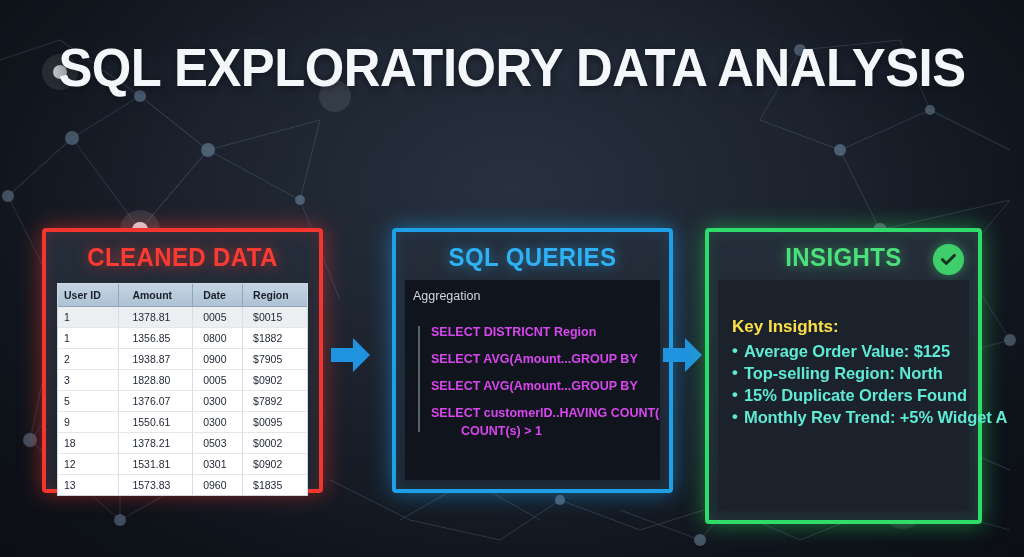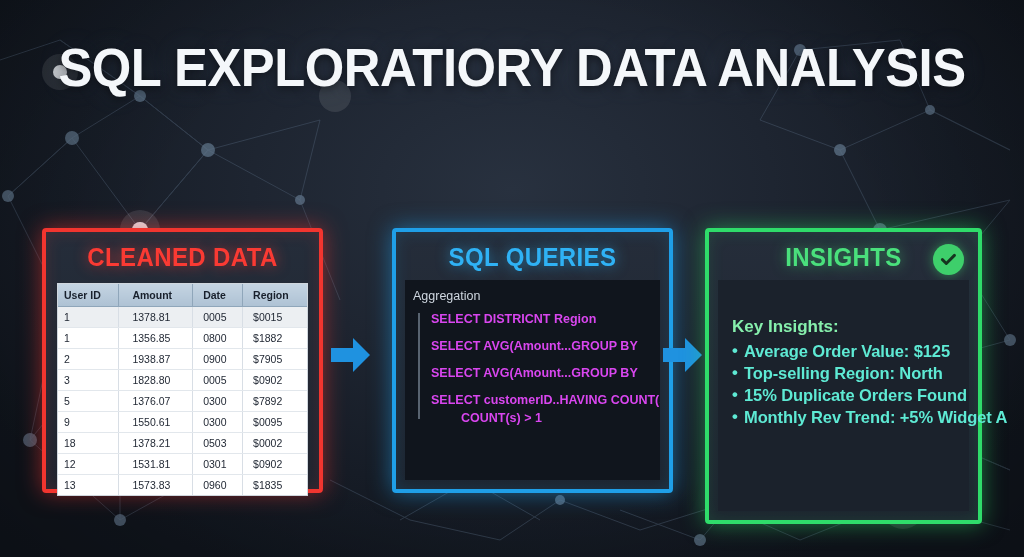--- a/index.html
+++ b/index.html
@@ -111,41 +111,41 @@
   td.c-date, th.c-date { padding-left:10px; }
   td.c-region, th.c-region { padding-left:10px; }
 
   
   #code-wrap {
     position:absolute; left:9px; right:9px; top:48px; bottom:9px;
     background:#10151d;
     padding:9px 10px 0 8px;
     overflow:hidden;
   }
-  #code-label { color:#cfd7e0; font-size:12.5px; margin-bottom:9px; }
+  #code-label { color:#cfd7e0; font-size:12.5px; margin-bottom:22px; }
   #code-body { position:relative; padding-left:18px; }
   #indent-guide {
     position:absolute; left:5px; top:1px; bottom:6px;
     width:2px; background:#586370;
   }
   .code-line {
     color:#d946ef; font-size:12.5px; font-weight:bold;
     margin-bottom:13px; white-space:nowrap;
   }
   .code-line.indent2 { padding-left:30px; margin-top:-9px; }
   #code-close { color:#cfd7e0; font-size:13px; margin-top:4px; margin-left:-14px; }
 
   
   #insights-wrap {
     position:absolute; left:9px; right:9px; top:48px; bottom:9px;
     background:#1b222c;
     padding:37px 14px 0 14px;
   }
   #insights-heading {
-    color:#86efac; font-size:17px; font-weight:bold; margin-bottom:5px;
+    color:#fde047; font-size:17px; font-weight:bold; margin-bottom:5px;
   }
   .insight-item {
     color:#5eead4; font-size:16.5px; font-weight:bold;
     margin-bottom:3px; padding-left:12px; position:relative;
     white-space:nowrap; letter-spacing:-.1px;
   }
   .insight-item::before {
     content:"\2022"; position:absolute; left:0; top:-1px;
   }
 

